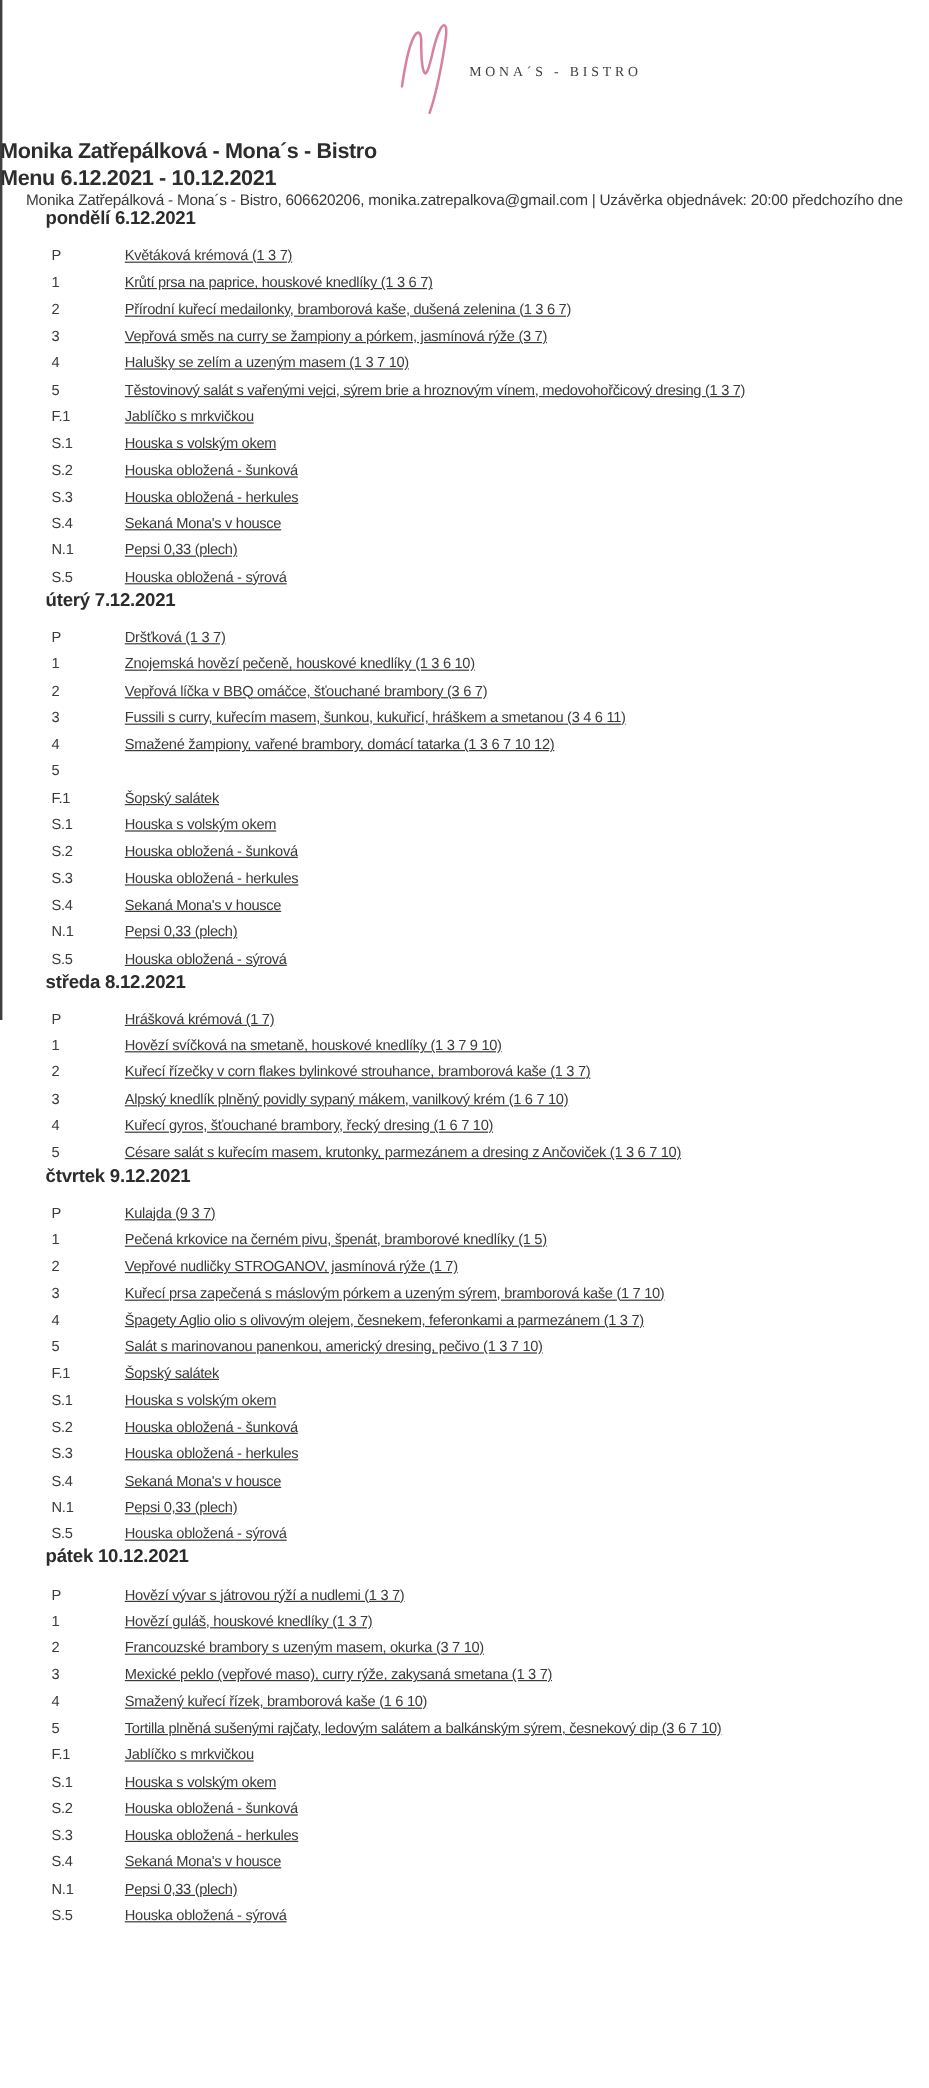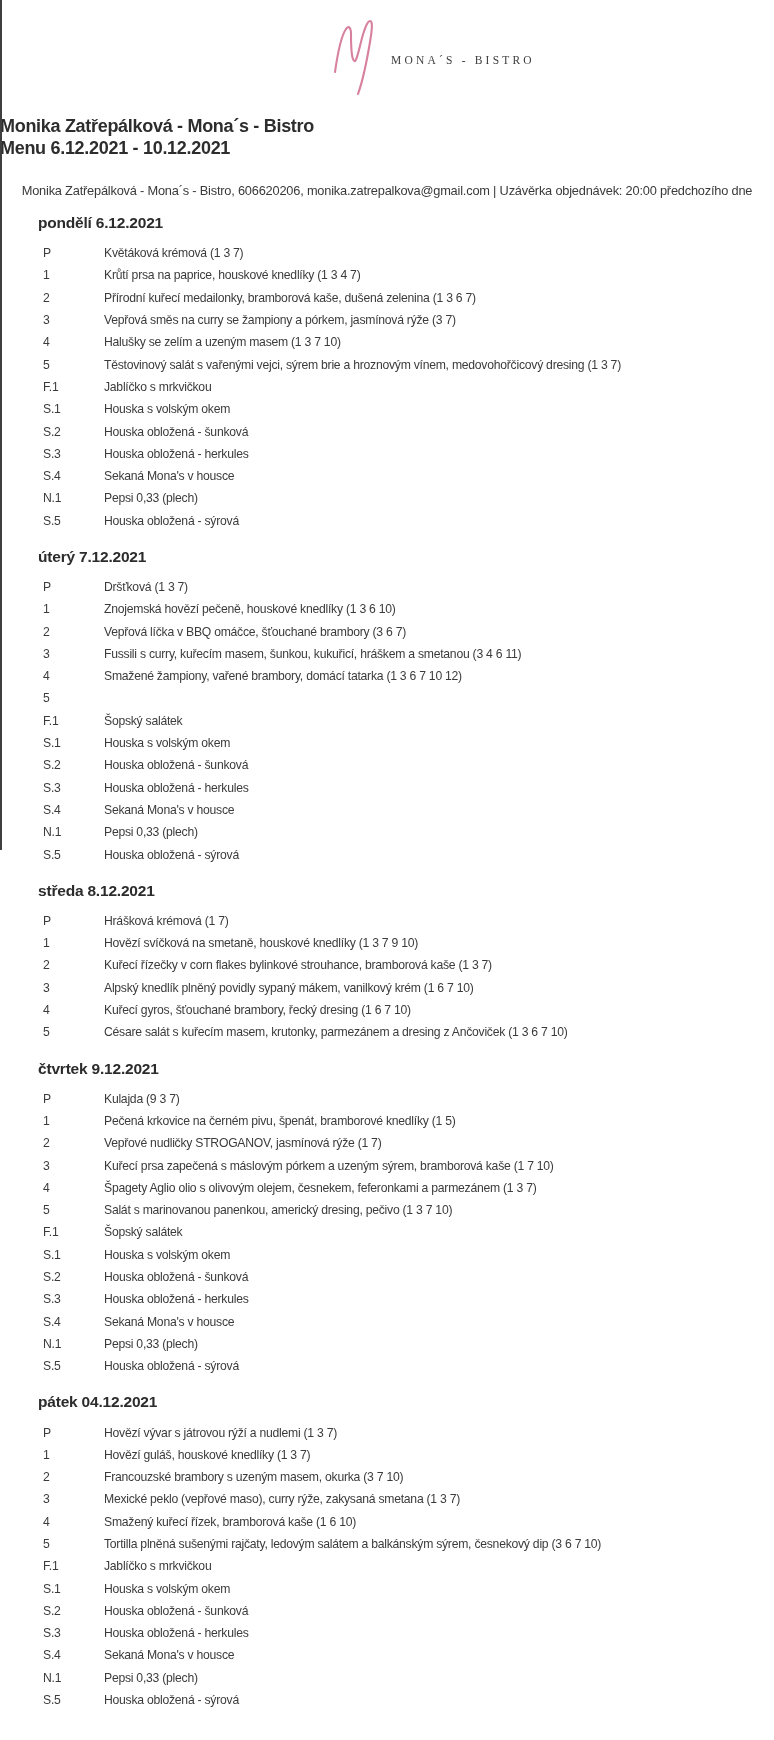--- a/index.html
+++ b/index.html
@@ -25,39 +25,39 @@
     font-size: 11.5px; letter-spacing: 3.2px;
     color: #3e3e3e; white-space: nowrap;
   }
   .title1, .title2 {
     text-align: left; font-weight: bold; color: #2d2d2d;
     font-size: 18px; line-height: 22px; letter-spacing: -0.3px;
     margin: 0;
   }
   .title1 { margin-top: 17px; }
   .contact {
-    margin-top: 24px; text-align: center;
+    margin-top: 0; text-align: center;
     font-size: 12.8px; letter-spacing: -0.2px;
     color: #3a3a3a; white-space: nowrap;
   }
   
-  .day { margin-top: 16px; }
+  .day { }
   .day-heading {
     margin: 0 0 10px 38px;
     font-size: 15.5px; font-weight: bold; line-height: 18px;
     color: #2c2c2c; letter-spacing: -0.2px;
   }
   .menu-row {
     display: flex; align-items: center;
     height: 22.3px;
     font-size: 12.2px; letter-spacing: -0.25px;
     color: #3b3b3b;
   }
   .menu-row .code { margin-left: 43px; width: 61px; flex: none; }
-  .menu-row .text { flex: 1; white-space: nowrap; }
+  .menu-row .text { flex: 1; white-space: nowrap; text-decoration: underline; }
 </style>
 </head>
 <body>
 
 <div class="edge-line"></div>
 
 <header>
   <div class="logo-row">
     <svg class="monogram" width="50" height="82" viewBox="0 0 50 82" fill="none">
       <path d="M6,56 C8,42 12,20 17,13 C20,9 22,12 22,18 C22,27 22,38 24,43 C26,49 28,42 31,30 C34,17 38,5 41,5 C44,5 43,14 41,26 C38,44 34,64 29,78" stroke="#D8809F" stroke-width="2.1" stroke-linecap="round" fill="none"></path>
@@ -71,21 +71,21 @@
 
 <main>
     <section class="day">
       <h3 class="day-heading">pondělí 6.12.2021</h3>
       <div class="menu-row">
         <span class="code">P</span>
         <span class="text">Květáková krémová (1 3 7)</span>
       </div>
       <div class="menu-row">
         <span class="code">1</span>
-        <span class="text">Krůtí prsa na paprice, houskové knedlíky (1 3 4 7)</span>
+        <span class="text">Krůtí prsa na paprice, houskové knedlíky (1 3 6 7)</span>
       </div>
       <div class="menu-row">
         <span class="code">2</span>
         <span class="text">Přírodní kuřecí medailonky, bramborová kaše, dušená zelenina (1 3 6 7)</span>
       </div>
       <div class="menu-row">
         <span class="code">3</span>
         <span class="text">Vepřová směs na curry se žampiony a pórkem, jasmínová rýže (3 7)</span>
       </div>
       <div class="menu-row">
@@ -255,21 +255,21 @@
       <div class="menu-row">
         <span class="code">N.1</span>
         <span class="text">Pepsi 0,33 (plech)</span>
       </div>
       <div class="menu-row">
         <span class="code">S.5</span>
         <span class="text">Houska obložená - sýrová</span>
       </div>
     </section>
     <section class="day">
-      <h3 class="day-heading">pátek 04.12.2021</h3>
+      <h3 class="day-heading">pátek 10.12.2021</h3>
       <div class="menu-row">
         <span class="code">P</span>
         <span class="text">Hovězí vývar s játrovou rýží a nudlemi (1 3 7)</span>
       </div>
       <div class="menu-row">
         <span class="code">1</span>
         <span class="text">Hovězí guláš, houskové knedlíky (1 3 7)</span>
       </div>
       <div class="menu-row">
         <span class="code">2</span>

